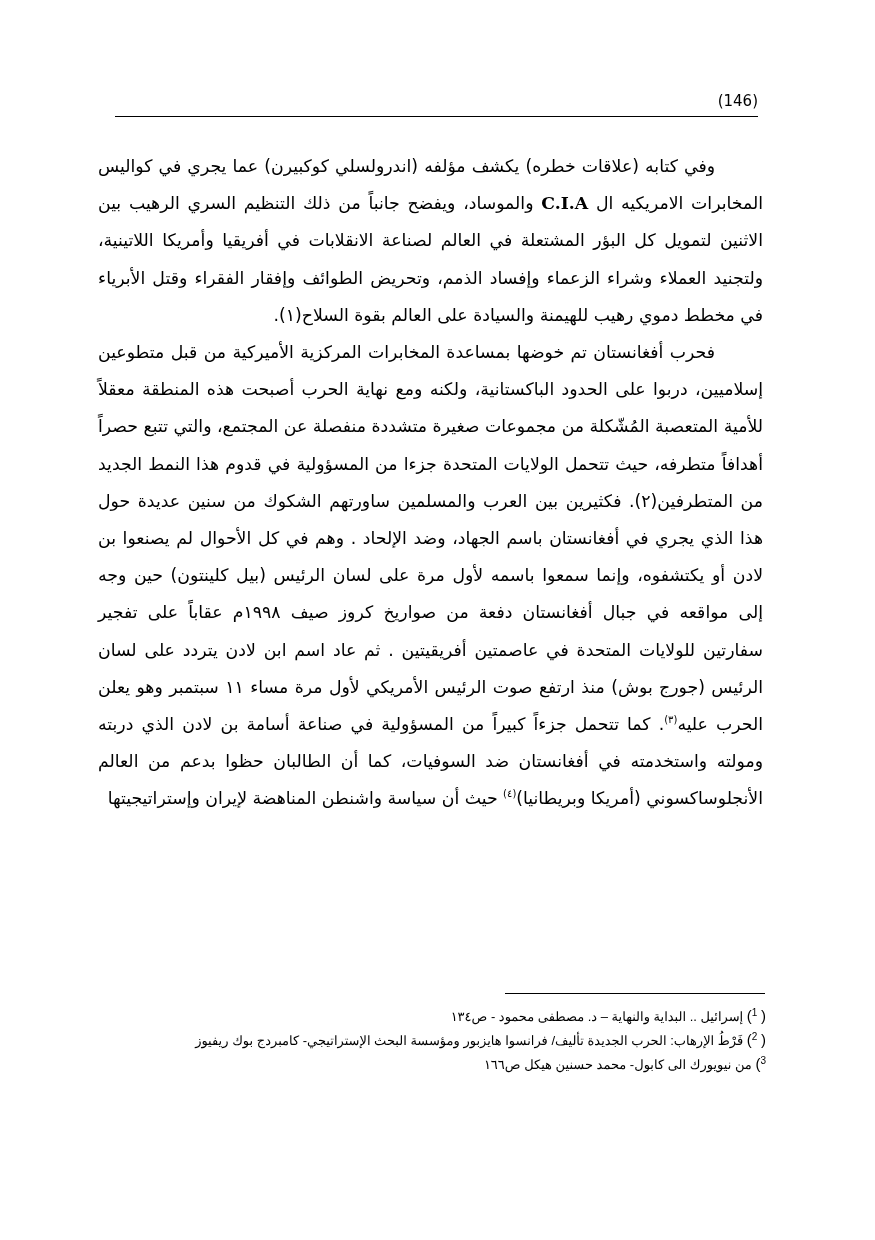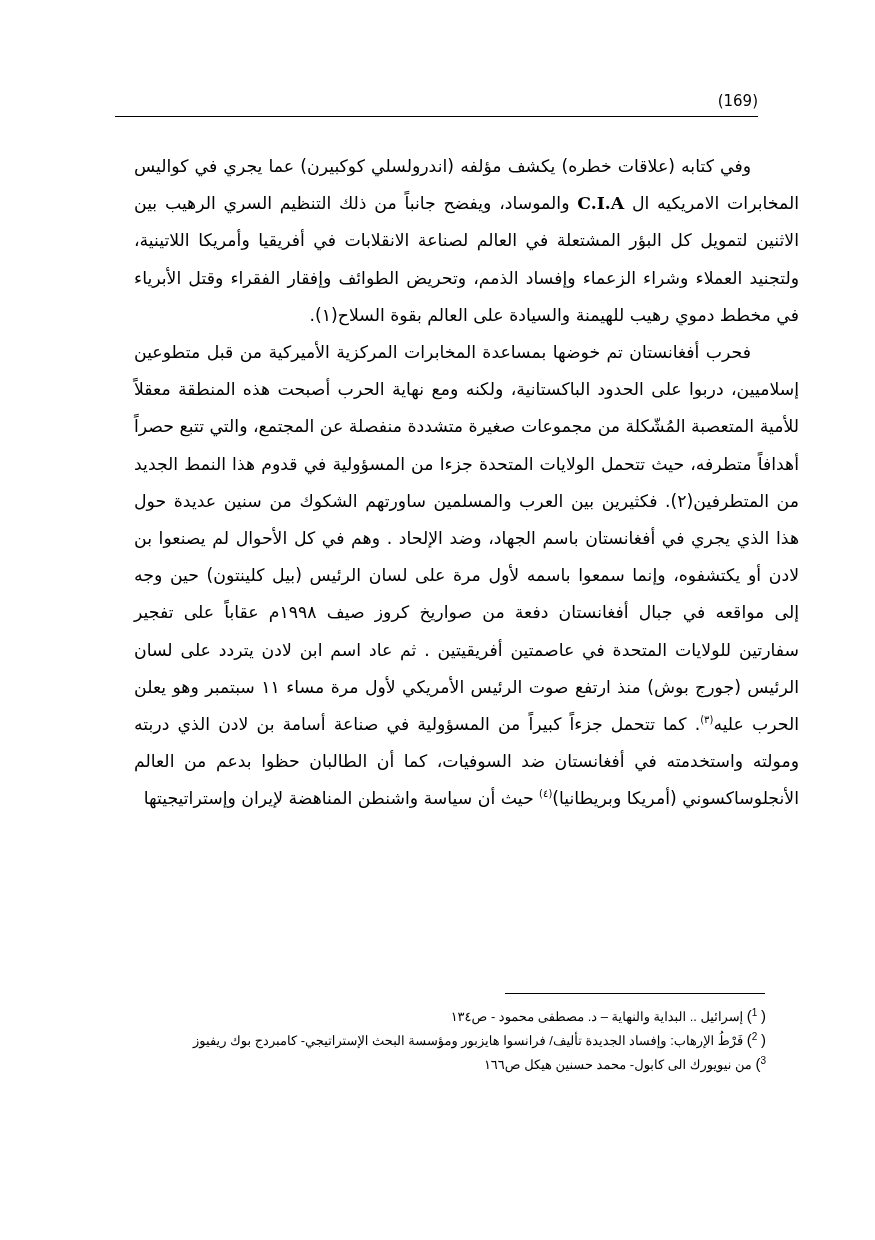--- a/index.html
+++ b/index.html
@@ -46,21 +46,20 @@
   .body-text {
     position: absolute;
     left: 98px;
     top: 148px;
     width: 665px;
     font-family: "DejaVu Sans", sans-serif;
     font-size: 17.3px;
     line-height: 37.2px;
     text-align: justify;
     text-align-last: auto;
-    margin-left: 36px;
   }
   .body-text p {
     margin: 0;
     text-indent: 48px;
   }
   .latin {
     font-family: "DejaVu Serif", serif;
     font-weight: bold;
     direction: ltr;
     unicode-bidi: embed;
@@ -100,29 +99,29 @@
     line-height: 0;
     vertical-align: super;
   }
 </style>
 </head>
 <body>
 
 <div class="page">
 
   <div class="running-header">
-    <span class="page-number">(169)</span>
+    <span class="page-number">(146)</span>
   </div>
 
   <div class="body-text">
     <p><span>وفي كتابه (علاقات خطره) يكشف مؤلفه (اندرولسلي كوكبيرن) عما يجري في كواليس المخابرات الامريكيه ال </span><span class="latin">C.I.A</span><span> والموساد، ويفضح جانباً من ذلك التنظيم السري الرهيب بين الاثنين لتمويل كل البؤر المشتعلة في العالم لصناعة الانقلابات في أفريقيا وأمريكا اللاتينية، ولتجنيد العملاء وشراء الزعماء وإفساد الذمم، وتحريض الطوائف وإفقار الفقراء وقتل الأبرياء في مخطط دموي رهيب للهيمنة والسيادة على العالم بقوة السلاح(١).</span></p>
     <p><span>فحرب أفغانستان تم خوضها بمساعدة المخابرات المركزية الأميركية من قبل متطوعين إسلاميين، دربوا على الحدود الباكستانية، ولكنه ومع نهاية الحرب أصبحت هذه المنطقة معقلاً للأمية المتعصبة المُشّكلة من مجموعات صغيرة متشددة منفصلة عن المجتمع، والتي تتبع حصراً أهدافاً متطرفه، حيث تتحمل الولايات المتحدة جزءا من المسؤولية في قدوم هذا النمط الجديد من المتطرفين(٢). فكثيرين بين العرب والمسلمين ساورتهم الشكوك من سنين عديدة حول هذا الذي يجري في أفغانستان باسم الجهاد، وضد الإلحاد . وهم في كل الأحوال لم يصنعوا بن لادن أو يكتشفوه، وإنما سمعوا باسمه لأول مرة على لسان الرئيس (بيل كلينتون) حين وجه إلى مواقعه في جبال أفغانستان دفعة من صواريخ كروز صيف ١٩٩٨م عقاباً على تفجير سفارتين للولايات المتحدة في عاصمتين أفريقيتين . ثم عاد اسم ابن لادن يتردد على لسان الرئيس (جورج بوش) منذ ارتفع صوت الرئيس الأمريكي لأول مرة مساء ١١ سبتمبر وهو يعلن الحرب عليه</span><sup class="fn-ref">(٣)</sup><span>. كما تتحمل جزءاً كبيراً من المسؤولية في صناعة أسامة بن لادن الذي دربته ومولته واستخدمته في أفغانستان ضد السوفيات، كما أن الطالبان حظوا بدعم من العالم الأنجلوساكسوني (أمريكا وبريطانيا)</span><sup class="fn-ref">(٤)</sup><span> حيث أن سياسة واشنطن المناهضة لإيران وإستراتيجيتها</span></p>
   </div>
 
   <div class="footnote-separator"></div>
 
   <div class="footnotes">
     <p class="footnote"><span class="fn-mark">(</span> <sup>1</sup><span class="fn-mark">)</span> <span>إسرائيل .. البداية والنهاية – د. مصطفى محمود - ص١٣٤</span></p>
-    <p class="footnote"><span class="fn-mark">(</span> <sup>2</sup><span class="fn-mark">)</span> <span>فَرْطُ الإرهاب: وإفساد الجديدة تأليف/ فرانسوا هايزبور ومؤسسة البحث الإستراتيجي- كامبردج بوك ريفيوز</span></p>
+    <p class="footnote"><span class="fn-mark">(</span> <sup>2</sup><span class="fn-mark">)</span> <span>فَرْطُ الإرهاب: الحرب الجديدة تأليف/ فرانسوا هايزبور ومؤسسة البحث الإستراتيجي- كامبردج بوك ريفيوز</span></p>
     <p class="footnote"><span class="fn-mark"></span><sup>3</sup><span class="fn-mark">)</span> <span>من نيويورك الى كابول- محمد حسنين هيكل ص١٦٦</span></p>
   </div>
 
 </div>
 
 </body></html>

